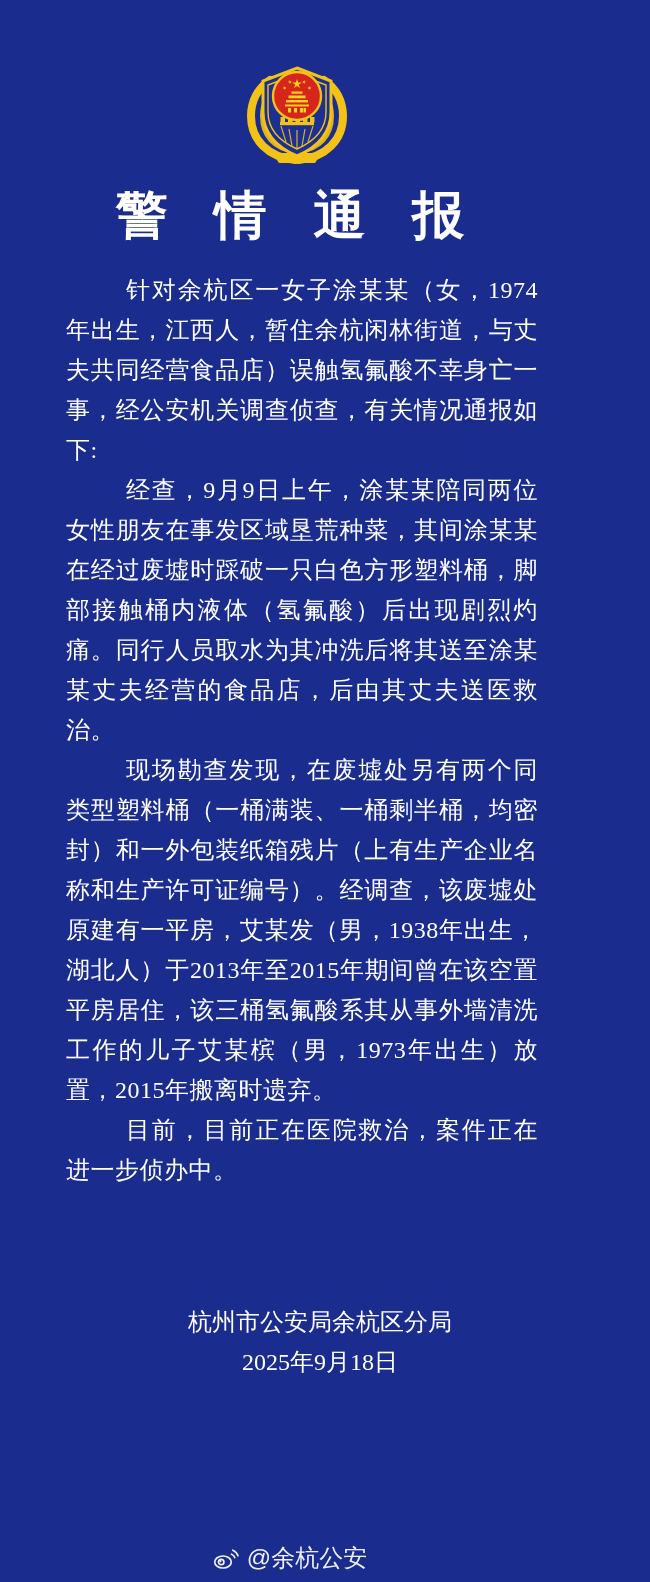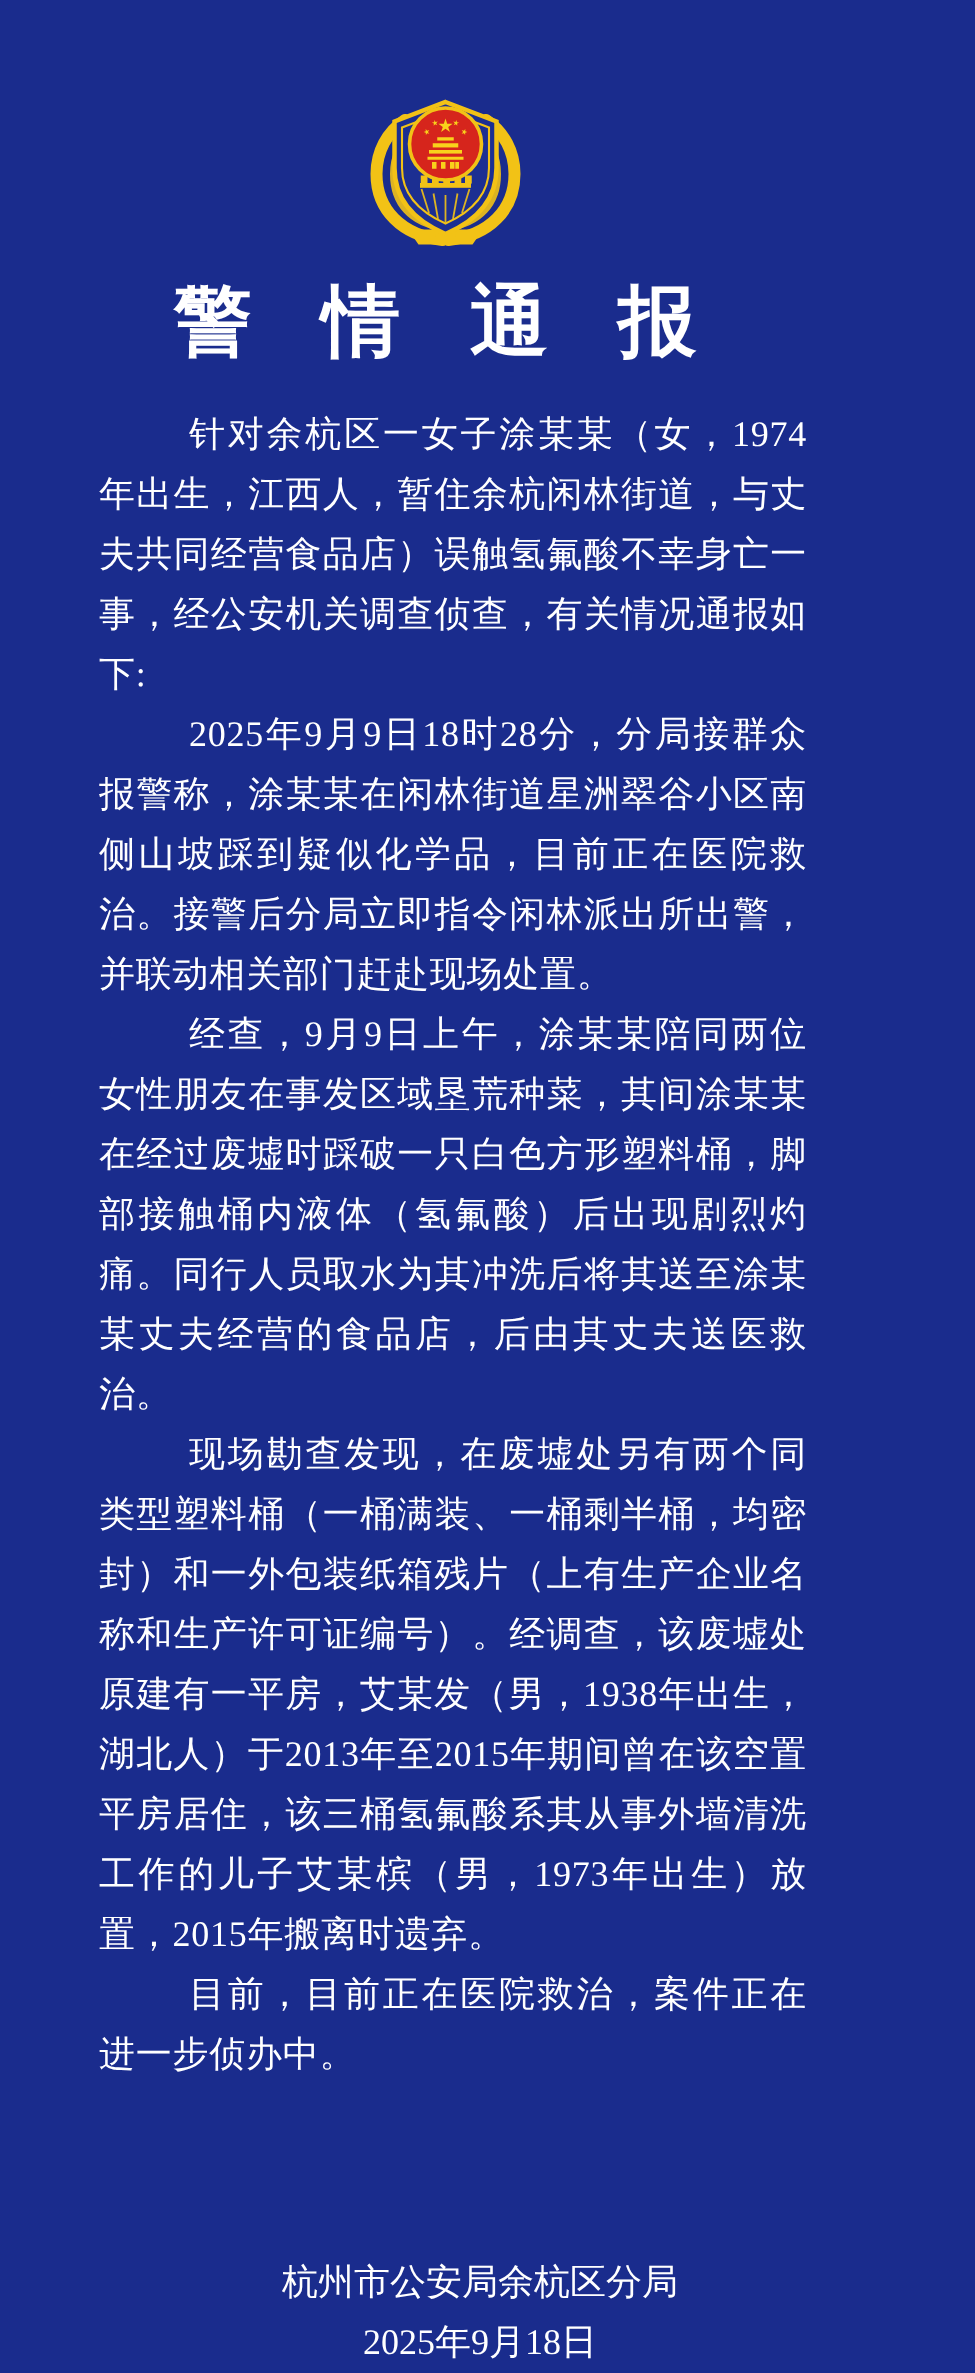--- a/index.html
+++ b/index.html
@@ -123,25 +123,38 @@
         <rect x="58" y="48" width="3" height="4.5"></rect>
         <rect x="61.5" y="48" width="2.5" height="4.5"></rect>
       </g>
     </svg>
   </div>
 
   <h1 class="title">警情通报</h1>
 
   <div class="content">
     <p>针对余杭区一女子涂某某（女，1974年出生，江西人，暂住余杭闲林街道，与丈夫共同经营食品店）误触氢氟酸不幸身亡一事，经公安机关调查侦查，有关情况通报如下:</p>
-    <p>2025年9月9日18时28分，分局接群众报警称，涂某某在闲林街道星洲翠谷小区南侧山坡踩到疑似化学品，目前正在医院救治。接警后分局立即指令闲林派出所出警，并联动相关部门赶赴现场处置。</p>
     <p>经查，9月9日上午，涂某某陪同两位女性朋友在事发区域垦荒种菜，其间涂某某在经过废墟时踩破一只白色方形塑料桶，脚部接触桶内液体（氢氟酸）后出现剧烈灼痛。同行人员取水为其冲洗后将其送至涂某某丈夫经营的食品店，后由其丈夫送医救治。</p>
     <p>现场勘查发现，在废墟处另有两个同类型塑料桶（一桶满装、一桶剩半桶，均密封）和一外包装纸箱残片（上有生产企业名称和生产许可证编号）。经调查，该废墟处原建有一平房，艾某发（男，1938年出生，湖北人）于2013年至2015年期间曾在该空置平房居住，该三桶氢氟酸系其从事外墙清洗工作的儿子艾某槟（男，1973年出生）放置，2015年搬离时遗弃。</p>
     <p>目前，目前正在医院救治，案件正在进一步侦办中。</p>
   </div>
 
   <div class="signoff">
     <div>杭州市公安局余杭区分局</div>
     <div>2025年9月18日</div>
   </div>
 
+  <div class="footer">
+    <span class="wicon">
+      <svg width="27" height="23" viewBox="0 0 27 23">
+        <g stroke="#ffffff" fill="none" stroke-width="1.7" stroke-linecap="round">
+          <ellipse cx="10" cy="15" rx="8.3" ry="6"></ellipse>
+          <circle cx="8.2" cy="15" r="2.7"></circle>
+          <path d="M18.5 7.2 a5.2 5.2 0 0 1 3.2 3.4"></path>
+          <path d="M19.8 3.2 a9.3 9.3 0 0 1 5.2 5.6"></path>
+        </g>
+        <circle cx="7.4" cy="14.2" r="1.1" fill="#ffffff"></circle>
+      </svg>
+    </span>
+    <span>@余杭公安</span>
+  </div>
 
 </div>
 
 </body></html>

